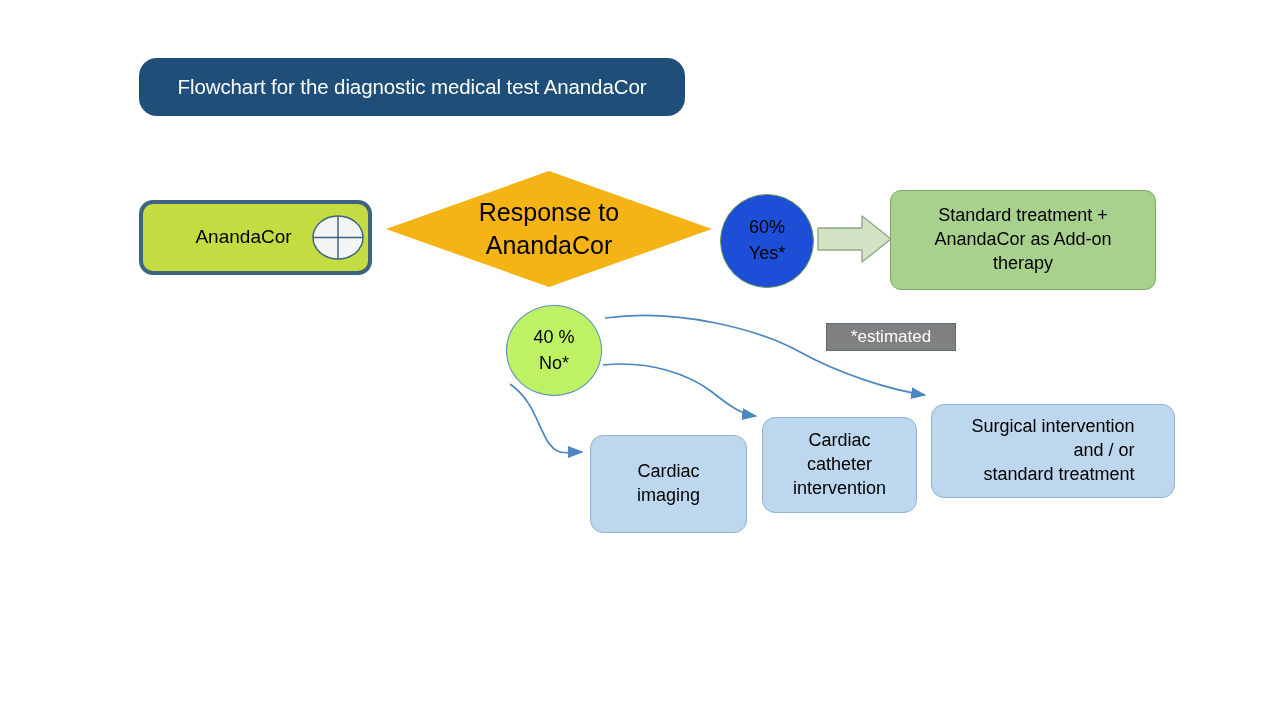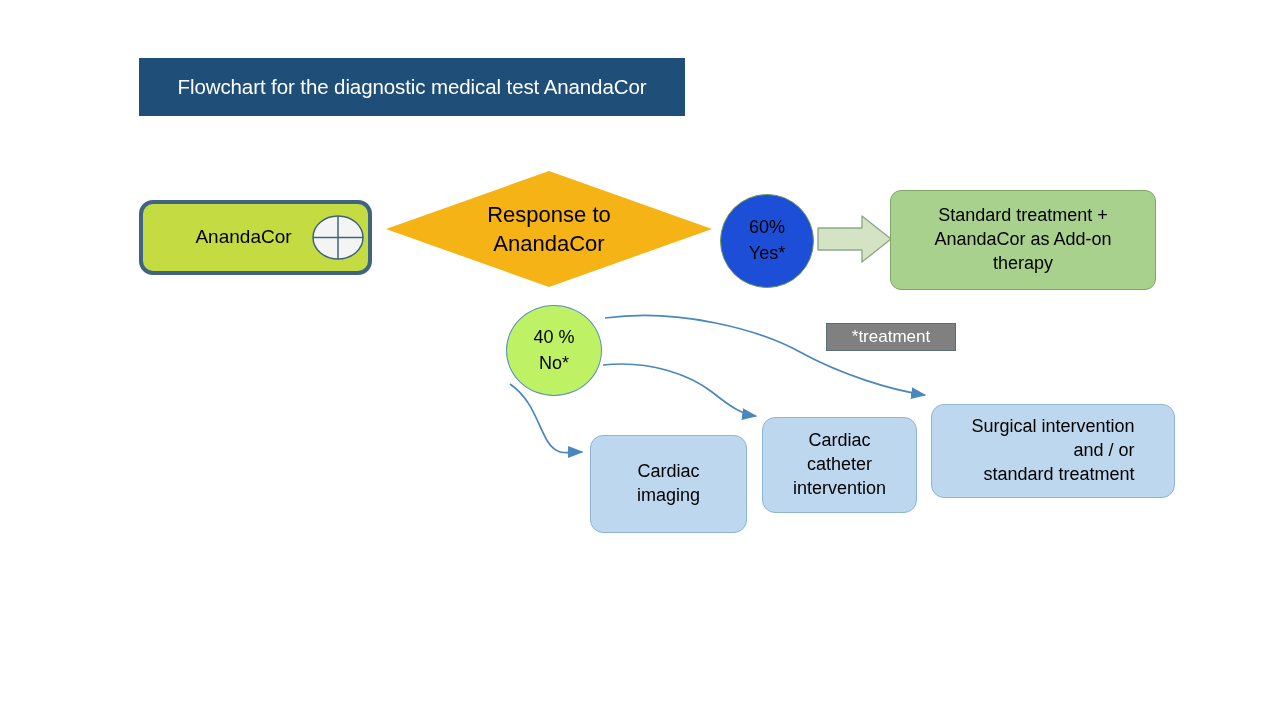--- a/index.html
+++ b/index.html
@@ -31,21 +31,21 @@
     line-height: 1.28;
   }
 
   
   #title-banner {
     left: 139px;
     top: 58px;
     width: 546px;
     height: 58px;
     background: #1F4E79;
-    border-radius: 0;
+    border-radius: 18px;
     color: #ffffff;
     font-size: 20.5px;
     letter-spacing: -0.1px;
   }
 
   
   #anandacor-box {
     left: 139px;
     top: 200px;
     width: 233px;
@@ -79,21 +79,21 @@
     left: 0; top: 0;
   }
   #decision-label {
     position: absolute;
     left: 0; top: 0;
     width: 328px;
     height: 118px;
     display: flex;
     align-items: center;
     justify-content: center;
-    font-size: 22px;
+    font-size: 25px;
     line-height: 1.34;
   }
 
   
   #yes-circle {
     left: 720px;
     top: 194px;
     width: 94px;
     height: 94px;
     background: #1d4ed8;
@@ -224,21 +224,21 @@
 <div class="node multiline" id="yes-circle">60%
 Yes*</div>
 
 <div class="node multiline" id="standard-treatment-box">Standard treatment +
 AnandaCor as Add-on
 therapy</div>
 
 <div class="node multiline" id="no-circle">40 %
 No*</div>
 
-<div class="node" id="estimated-note">*treatment</div>
+<div class="node" id="estimated-note">*estimated</div>
 
 <div class="node blue-box multiline" id="cardiac-imaging-box">Cardiac
 imaging</div>
 
 <div class="node blue-box multiline" id="cardiac-catheter-box">Cardiac
 catheter
 intervention</div>
 
 <div class="node blue-box multiline" id="surgical-box">Surgical intervention
 and / or

